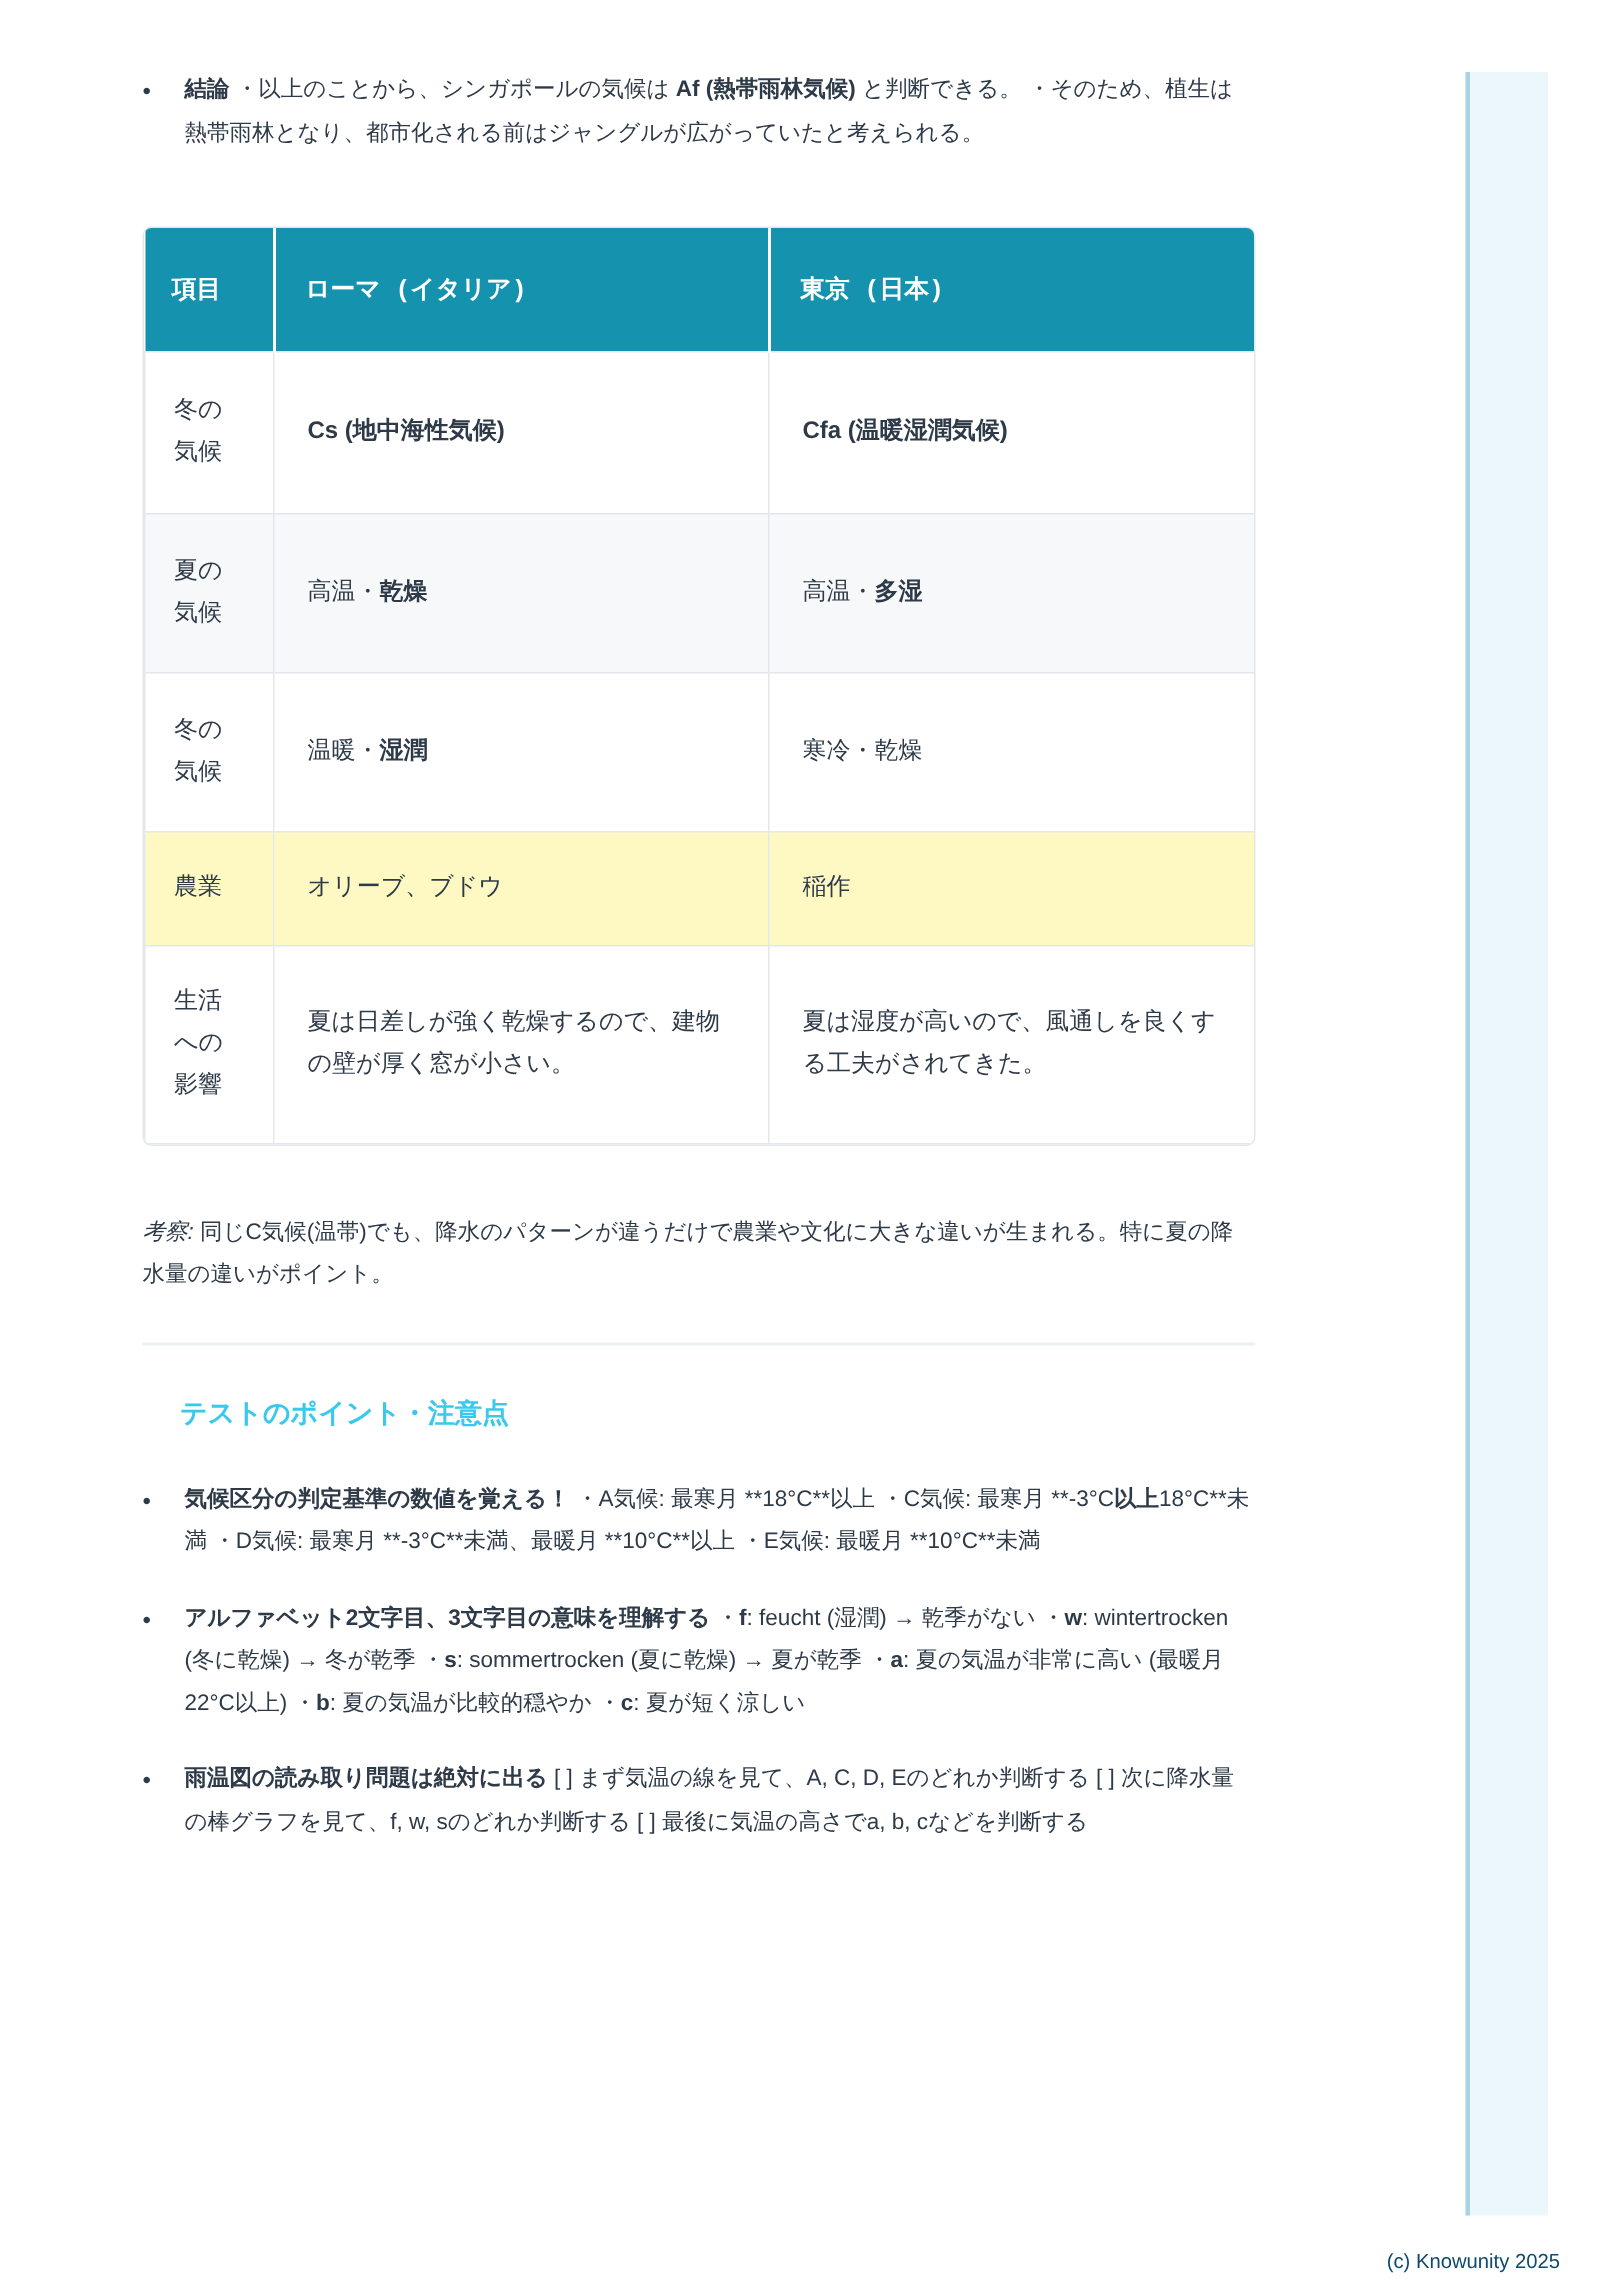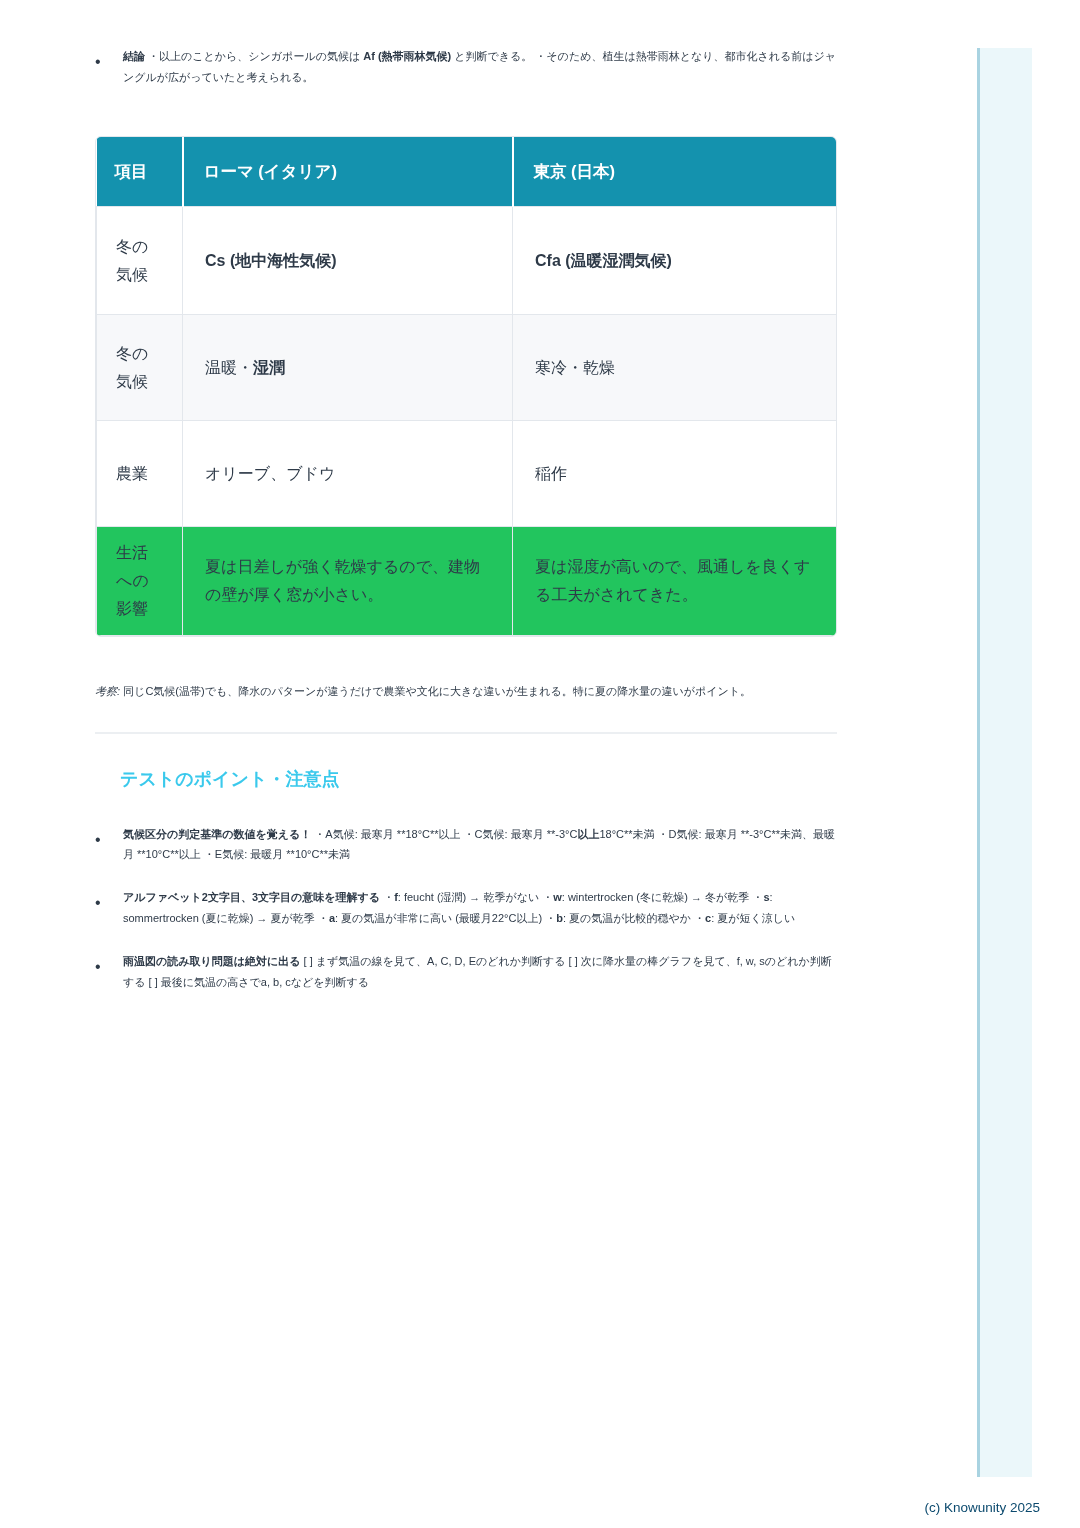--- a/index.html
+++ b/index.html
@@ -20,21 +20,21 @@
     z-index: 0;
   }
   .content {
     position: absolute;
     left: 95px; top: 46px;
     width: 742px;
     z-index: 1;
   }
   .b { font-weight: bold; }
   .i { font-style: italic; }
-  p, .bullet-text { font-size: 11px; line-height: 1.9; }
+  p, .bullet-text { font-size: 15px; line-height: 1.9; }
   .bullet { display: flex; }
   .bullet .dot {
     width: 28px; flex: 0 0 28px;
     font-size: 16px; line-height: 31px;
     color: #2e3a48;
   }
   .bullet .bullet-text { flex: 1; }
   .example-heading {
     margin-top: 27px;
     font-size: 17.5px;
@@ -48,37 +48,37 @@
     border: 1px solid #e3e7ec;
   }
   table.cmp {
     width: 100%;
     border-collapse: collapse;
     table-layout: fixed;
   }
   table.cmp col.c1 { width: 86px; }
   table.cmp col.c2 { width: 330px; }
   table.cmp col.c3 { width: 324px; }
-  table.cmp thead tr { height: 70px; }
+  table.cmp thead tr { height: 82px; font-family: Liberation Mono, monospace; }
   table.cmp thead th {
     background: #1492ae;
     color: #ffffff;
     font-size: 16.5px;
     font-weight: bold;
     text-align: left;
     padding: 0 20px;
     vertical-align: middle;
     border-right: 2px solid #ffffff;
   }
   table.cmp thead th:last-child { border-right: none; }
   table.cmp thead th.first { padding: 0 18px; }
   table.cmp tbody tr:nth-child(1) { height: 108px; }
   table.cmp tbody tr:nth-child(2) { height: 106px; background: #f7f8fa; }
   table.cmp tbody tr:nth-child(3) { height: 106px; }
-  table.cmp tbody tr:nth-child(4) { height: 76px;  background: #22c55e; }
+  table.cmp tbody tr:nth-child(4) { height: 76px;  background: #fef9c3; }
   table.cmp tbody tr:nth-child(5) { height: 132px; }
   table.cmp tbody th, table.cmp tbody td {
     border: 1px solid #e3e7ec;
     vertical-align: middle;
     font-size: 16px;
     line-height: 1.75;
     text-align: left;
     color: #2e3a48;
   }
   table.cmp tbody th {
@@ -139,20 +139,25 @@
           <th>東京 (日本)</th>
         </tr>
       </thead>
       <tbody>
         <tr>
           <th>冬の気候</th>
           <td><span class="b">Cs (地中海性気候)</span></td>
           <td><span class="b">Cfa (温暖湿潤気候)</span></td>
         </tr>
         <tr>
+          <th>夏の気候</th>
+          <td><span>高温・</span><span class="b">乾燥</span></td>
+          <td><span>高温・</span><span class="b">多湿</span></td>
+        </tr>
+        <tr>
           <th>冬の気候</th>
           <td><span>温暖・</span><span class="b">湿潤</span></td>
           <td><span>寒冷・乾燥</span></td>
         </tr>
         <tr>
           <th>農業</th>
           <td><span>オリーブ、ブドウ</span></td>
           <td><span>稲作</span></td>
         </tr>
         <tr>

